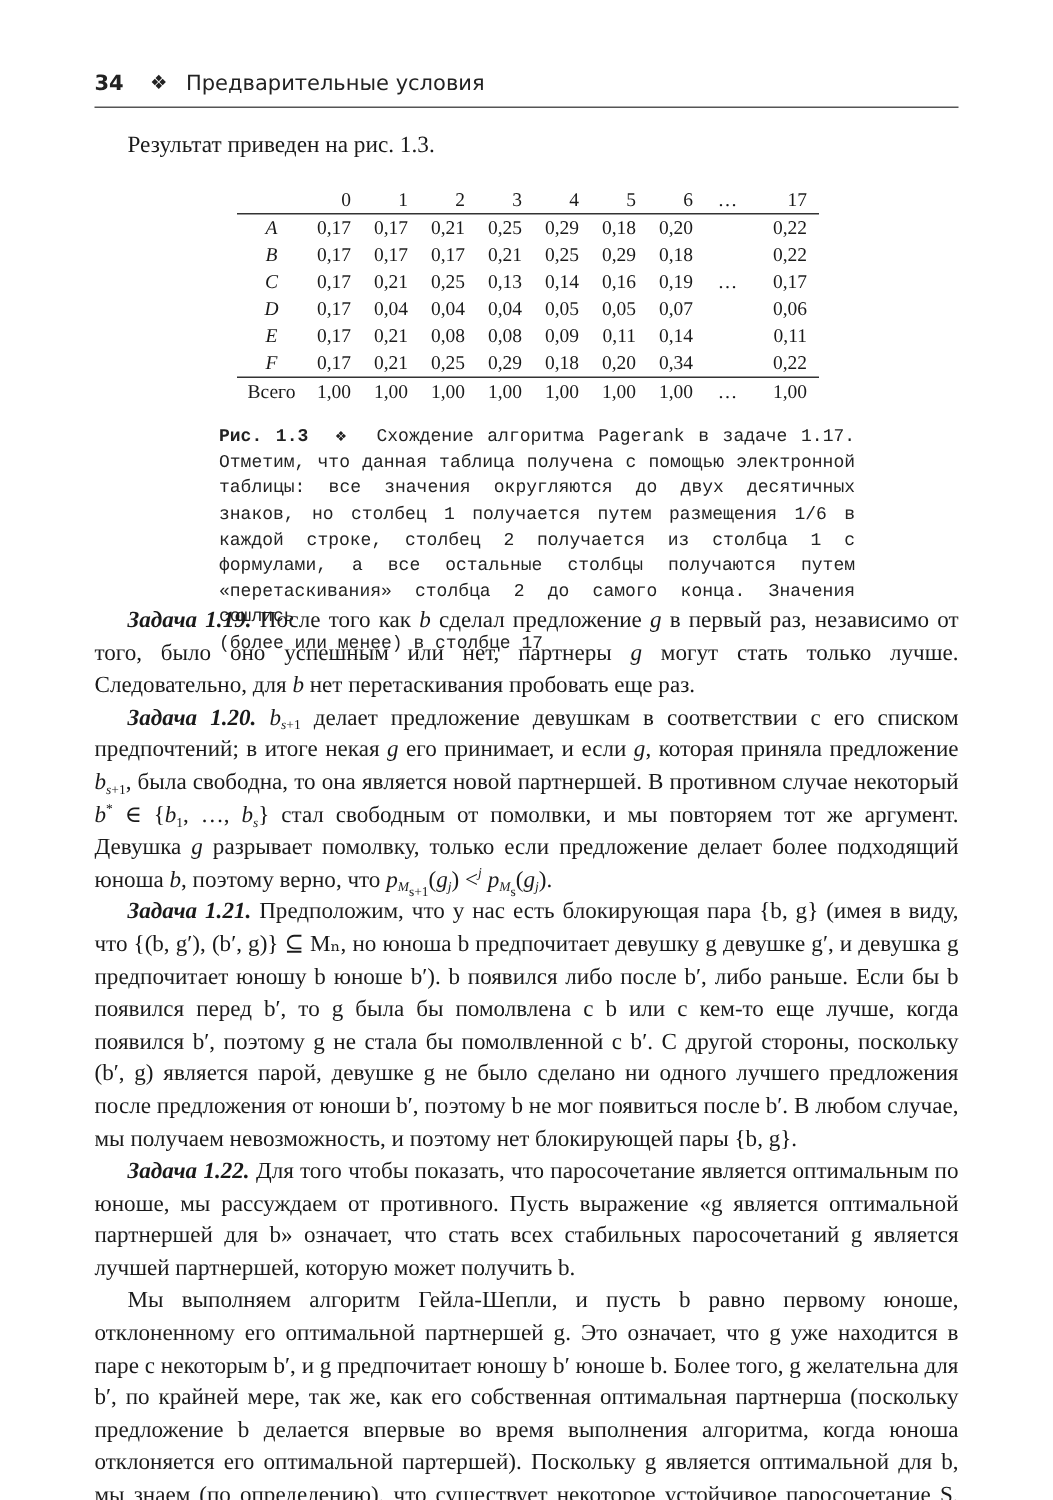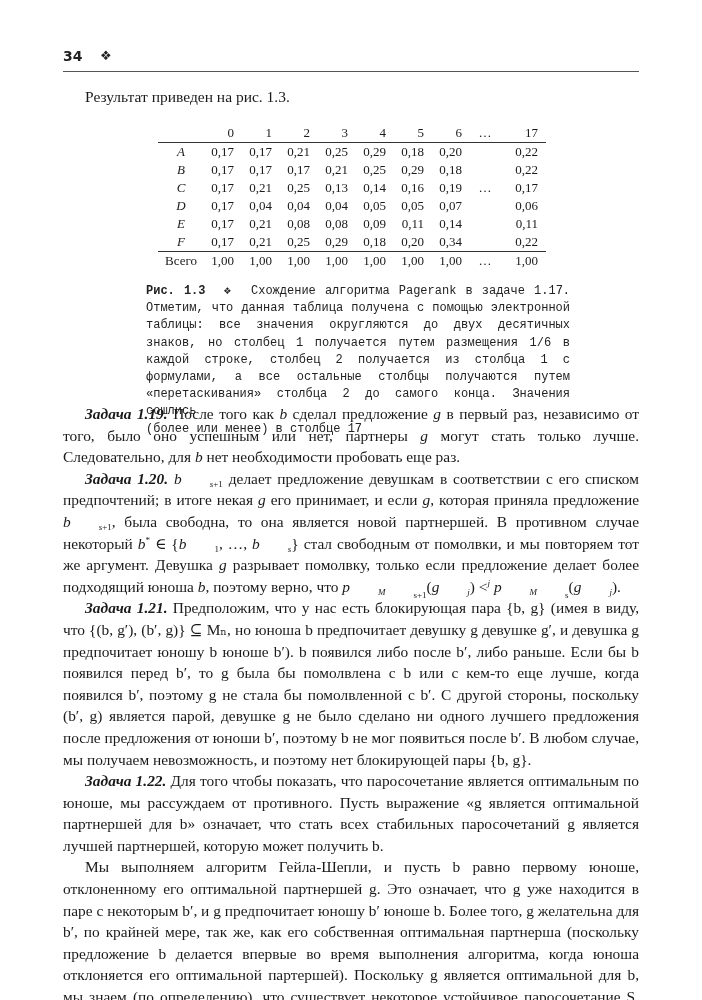--- a/index.html
+++ b/index.html
@@ -41,31 +41,32 @@
     font-family: Liberation Mono, monospace; font-size: 12px; line-height: 17.2px; text-align: justify; color: #222; }
   .caption .lastline { display: block; text-align: left; }
   .caption b { font-weight: bold; }
 
   
   .body { position: absolute; left: 63px; top: 403px; width: 576px;
     font-size: 15.4px; line-height: 21.6px; text-align: justify; color: #1a1a1a; }
   .body p { margin: 0; text-indent: 22px; }
   .body b { font-weight: bold; font-style: italic; }
   .body i { font-style: italic; }
-  sub { font-size: 9px; vertical-align: -3px; line-height: 0; margin-left: 28px; }
+  sub { font-size: 9px; vertical-align: -3px; line-height: 0; }
   sup { font-size: 9px; line-height: 0; }
 </style>
 </head>
 <body>
 
 <div class="page">
 
   <div class="run-head">
     <span class="pgnum">34</span>
     <span class="orn">❖</span>
+    <span class="title">Предварительные условия</span>
   </div>
   <div class="run-rule"></div>
 
   <div class="lead serif">Результат приведен на рис. 1.3.</div>
 
   <div class="tbl serif">
     <div class="trow head-row">
       <span class="c-lbl"></span>
       <span class="c0">0</span>
       <span class="c1">1</span>
@@ -172,21 +173,21 @@
   <div class="caption">
     <b>Рис. 1.3</b>
     <span>&nbsp;<span>❖</span>&nbsp;</span>
     <span>Схождение алгоритма Pagerank в задаче 1.17. Отметим, что данная таблица получена с помощью электронной таблицы: все значения округляются до двух десятичных знаков, но столбец 1 получается путем размещения 1/6 в каждой строке, столбец 2 получается из столбца 1 с формулами, а все остальные столбцы получаются путем «перетаскивания» столбца 2 до самого конца. Значения сошлись</span>
     <span class="lastline">(более или менее) в столбце 17</span>
   </div>
 
   <div class="body serif">
     <p>
       <b>Задача 1.19.</b>
-      <span>После того как </span><i>b</i><span> сделал предложение </span><i>g</i><span> в первый раз, независимо от того, было оно успешным или нет, партнеры </span><i>g</i><span> могут стать только лучше. Следовательно, для </span><i>b</i><span> нет необходимости пробовать еще раз.</span>
+      <span>После того как </span><i>b</i><span> сделал предложение </span><i>g</i><span> в первый раз, независимо от того, было оно успешным или нет, партнеры </span><i>g</i><span> могут стать только лучше. Следовательно, для </span><i>b</i><span> нет перетаскивания пробовать еще раз.</span>
     </p>
     <p>
       <b>Задача 1.20.</b>
       <i>b</i><sub><i>s</i>+1</sub><span> делает предложение девушкам в соответствии с его списком предпочтений; в итоге некая </span><i>g</i><span> его принимает, и если </span><i>g</i><span>, которая приняла предложение </span><i>b</i><sub><i>s</i>+1</sub><span>, была свободна, то она является новой партнершей. В противном случае некоторый </span><i>b</i><sup>*</sup><span> ∈ {</span><i>b</i><sub>1</sub><span>, …, </span><i>b<sub>s</sub></i><span>} стал свободным от помолвки, и мы повторяем тот же аргумент. Девушка </span><i>g</i><span> разрывает помолвку, только если предложение делает более подходящий юноша </span><i>b</i><span>, поэтому верно, что </span><i>p</i><sub><i>M</i><sub>s+1</sub></sub>(<i>g<sub>j</sub></i>) &lt;<sup><i>j</i></sup> <i>p</i><sub><i>M</i><sub>s</sub></sub>(<i>g<sub>j</sub></i>).
     </p>
     <p>
       <b>Задача 1.21.</b>
       <span>Предположим, что у нас есть блокирующая пара {b, g} (имея в виду, что {(b, g′), (b′, g)} ⊆ Mₙ, но юноша b предпочитает девушку g девушке g′, и девушка g предпочитает юношу b юноше b′). b появился либо после b′, либо раньше. Если бы b появился перед b′, то g была бы помолвлена с b или с кем-то еще лучше, когда появился b′, поэтому g не стала бы помолвленной с b′. С другой стороны, поскольку (b′, g) является парой, девушке g не было сделано ни одного лучшего предложения после предложения от юноши b′, поэтому b не мог появиться после b′. В любом случае, мы получаем невозможность, и поэтому нет блокирующей пары {b, g}.</span>
     </p>
     <p>

